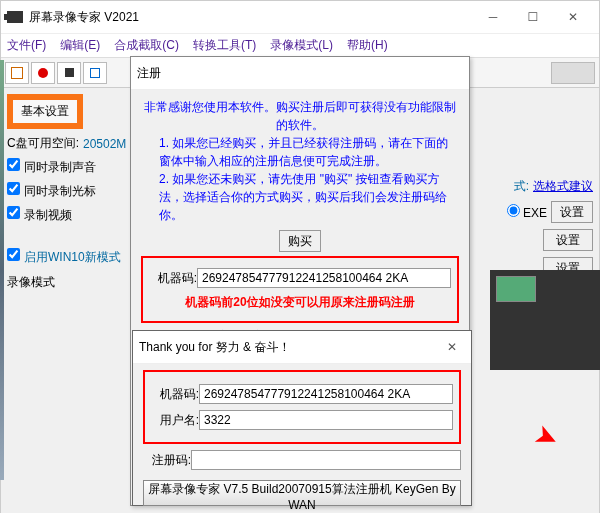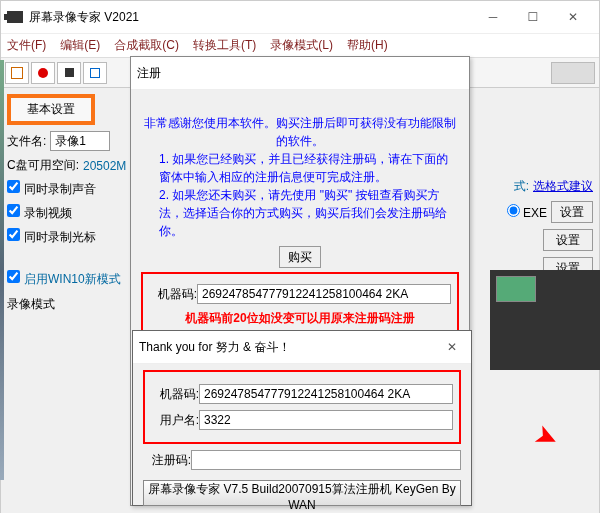--- a/index.html
+++ b/index.html
@@ -4,44 +4,44 @@
 <style>
 *{box-sizing:border-box;margin:0;padding:0;font-family:"Microsoft YaHei",SimSun,sans-serif;font-size:12px}
 body{width:600px;height:513px;background:#f0f0f0;position:relative;overflow:hidden}
 .win{background:#fff;border:1px solid #ccc;position:absolute}
 .titlebar{height:28px;display:flex;align-items:center;padding:16px 6px;background:#fff;border-bottom:1px solid #eee}
 .title-icon{width:16px;height:12px;background:#333;margin-right:6px;position:relative}
 .title-icon::before{content:"";position:absolute;left:-3px;top:3px;width:6px;height:6px;background:#333}
 .win-ctrl{margin-left:auto;display:flex}
 .win-btn{width:40px;height:24px;display:flex;align-items:center;justify-content:center;color:#555}
 .menubar{height:24px;display:flex;align-items:center;padding:0 6px;gap:14px;background:#fff;border-bottom:1px solid #ddd}
-.menubar span{color:#7f1d1d}
+.menubar span{color:#4c1d95}
 .toolbar{height:30px;display:flex;align-items:center;padding:0 4px;background:#f5f5f5;border-bottom:1px solid #ccc;gap:2px}
 .tbtn{width:24px;height:22px;border:1px solid #bbb;background:#fff;display:flex;align-items:center;justify-content:center}
 .dot-r{width:10px;height:10px;border-radius:50%;background:#d00}
 .sq{width:9px;height:9px;background:#333}
 .main-area{padding:6px;background:#f0f0f0;position:relative;height:430px}
 .tabs{display:flex;gap:4px;margin-bottom:6px}
-.tab{padding:3px 16px;border:4px solid #f97316;background:#fff}
+.tab{padding:3px 8px;border:6px solid #f97316;background:#fff}
 .tab.active{background:#f8f8f8}
 .row{display:flex;align-items:center;margin-bottom:6px;gap:4px}
 .lbl{white-space:nowrap}
 input[type=text]{border:1px solid #999;padding:2px 4px;background:#fff;height:20px}
 input[type=checkbox]{margin-right:4px}
 .red{color:#0369a1}
 .blue{color:#00d}
 .btn{border:1px solid #999;background:#f0f0f0;padding:2px 8px;height:22px}
 .disk{color:#000}
 .right-col{position:absolute;right:6px;top:90px;width:100px}
 .right-col .row{justify-content:flex-end}
 .right-col input[type=radio]{margin-right:3px}
 
 .regdlg{left:130px;top:56px;width:340px;height:450px;background:#f0f0f0;border:1px solid #888;box-shadow:2px 2px 4px rgba(0,0,0,.2);z-index:10}
 .regdlg .titlebar{background:#fff;height:24px}
-.regbody{padding:24px 10px}
+.regbody{padding:8px 10px}
 .bluetext{color:#00f;line-height:1.5;text-align:center;margin-bottom:6px}
 .bluetext .indent{text-align:left;padding-left:18px}
 .redline{color:#f00;font-weight:bold;text-align:center;margin:6px 0}
 .fieldrow{display:flex;align-items:center;margin:6px 0;}
 .fieldrow .lbl{width:48px;text-align:right}
 .fieldrow input{flex:1}
 .buyrow{display:flex;justify-content:center;margin-bottom:4px}
 .redbox{border:2px solid #f00;padding:4px 6px;margin:4px 0}
 
 .keygen{left:132px;top:330px;width:340px;height:176px;background:#f0f0f0;border:1px solid #666;z-index:20}
@@ -88,36 +88,32 @@
     <div class="tbtn">
         <span style="width:10px;height:10px;border:1px solid #06c"></span>
       </div>
     <div style="flex:1"></div>
     <div class="tbtn" style="width:44px;background:#ddd"></div>
   </div>
   <div class="main-area">
     <div class="tabs">
       <div class="tab active">基本设置</div>
     </div>
-    <div class="row">
-      <span class="lbl">文件名:</span>
-      <input type="text" style="width: 60px;" value="录像1">
-    </div>
     <div class="row disk">
       <span>C盘可用空间:</span>
         <span class="red">20502M</span>
     </div>
     <div class="row">
         <label><input type="checkbox" checked="" style=""><span>同时录制声音</span></label>
       </div>
     <div class="row">
+        <label><input type="checkbox" checked="" style=""><span>同时录制光标</span></label>
+      </div>
+    <div class="row">
         <label><input type="checkbox" checked="" style=""><span>录制视频</span></label>
-      </div>
-    <div class="row">
-        <label><input type="checkbox" checked="" style=""><span>同时录制光标</span></label>
       </div>
     <div class="row" style="margin-top:24px">
         <label><input type="checkbox" checked="" style=""><span class="red">启用WIN10新模式</span></label>
       </div>
     <div class="row" style="margin-top:8px">
         <span>录像模式</span>
       </div>
 
     <div class="right-col">
       <div class="row">

